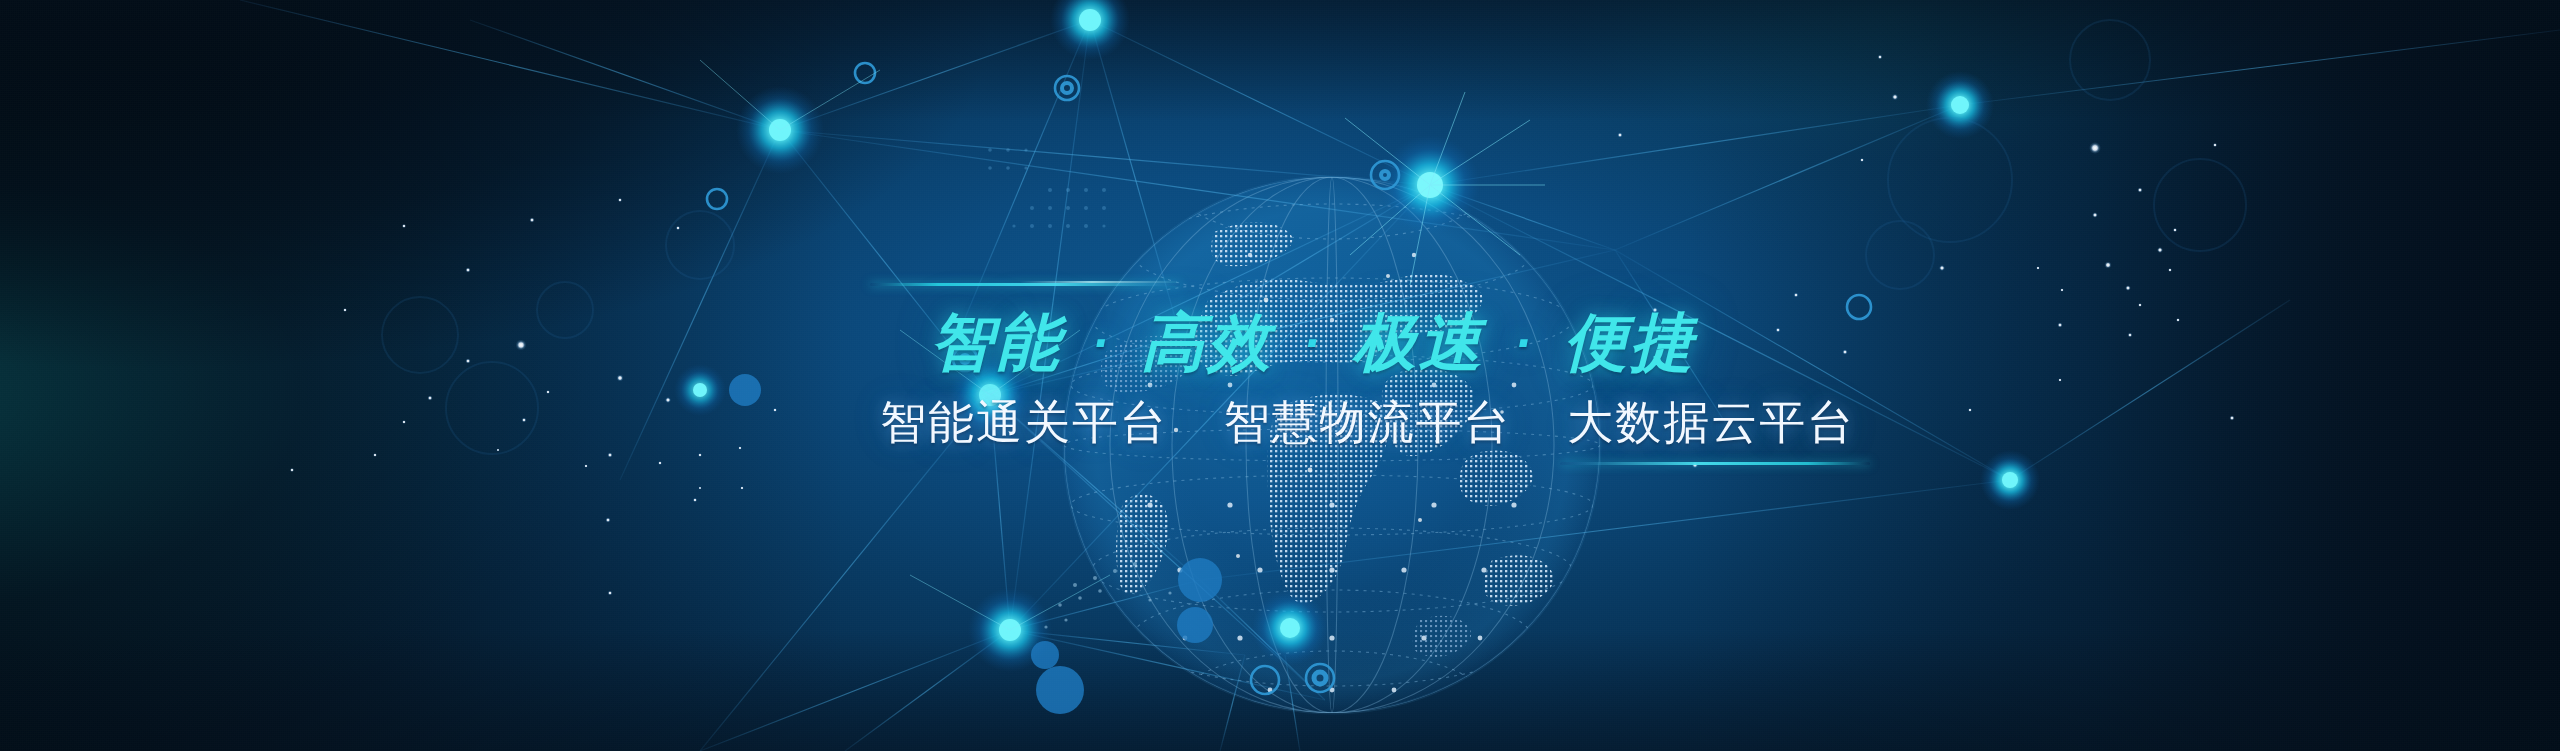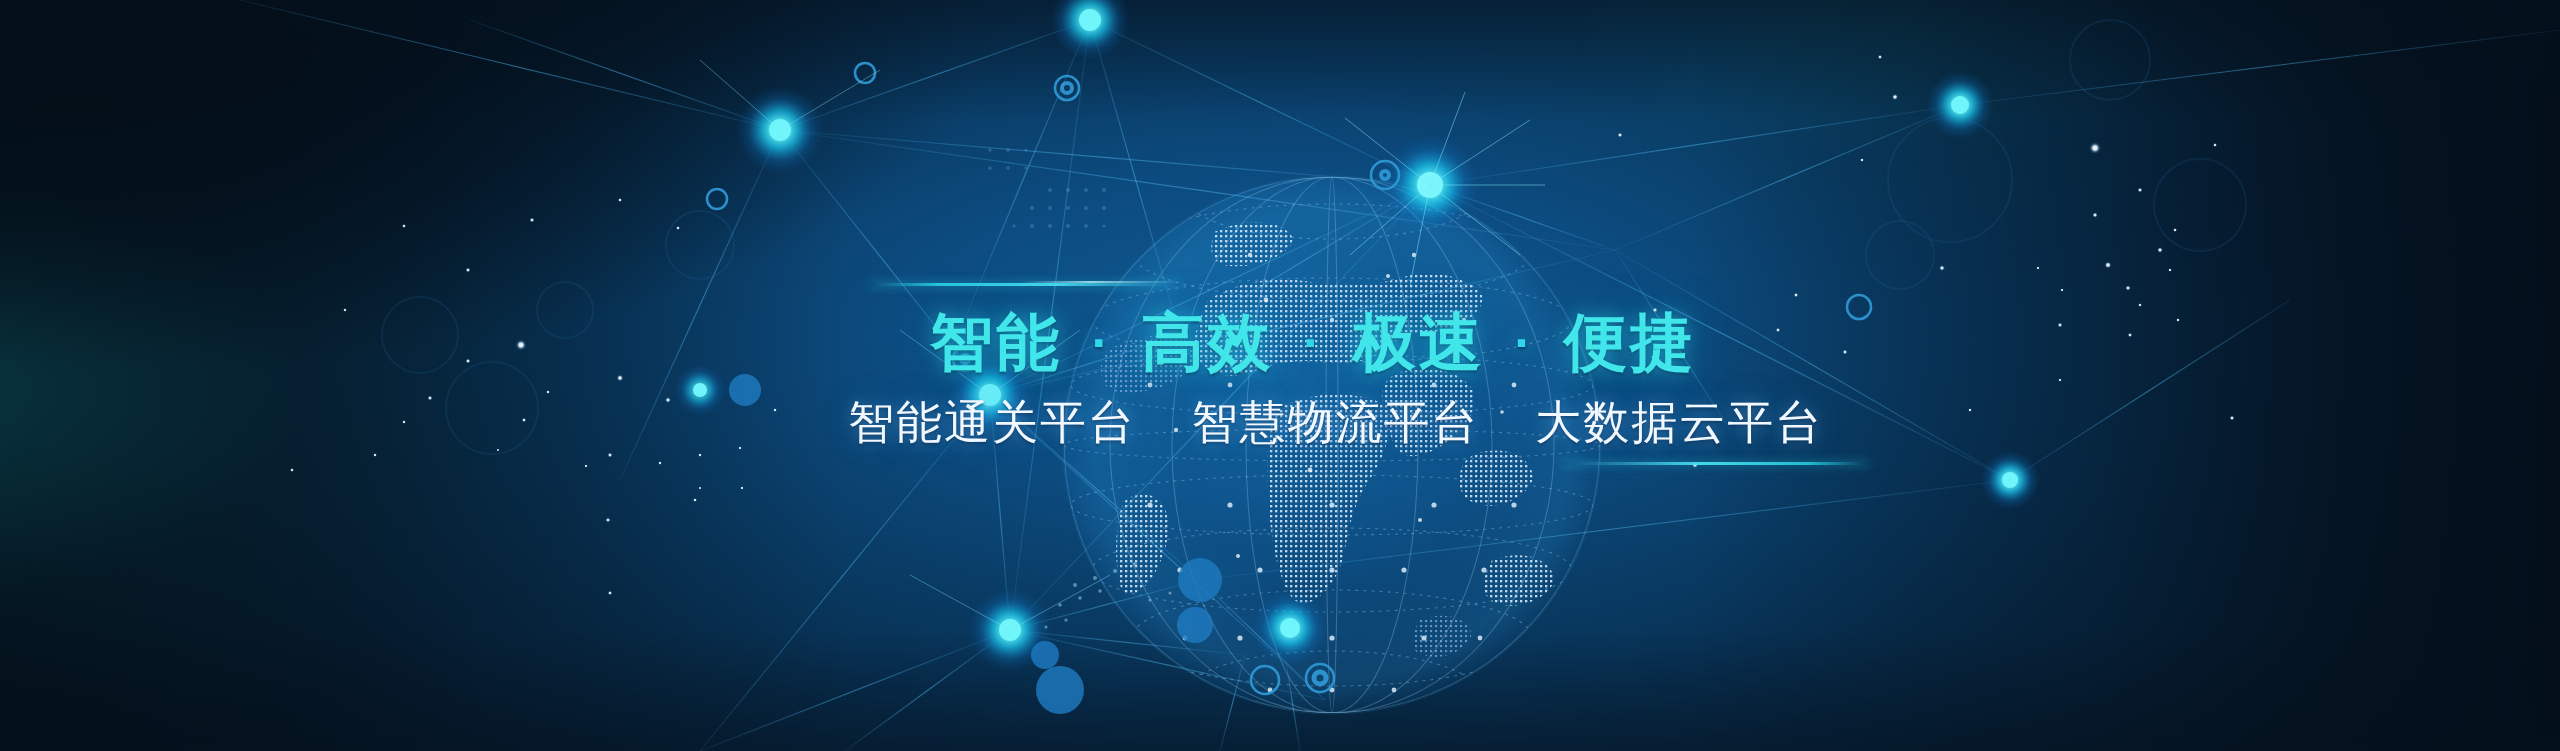--- a/index.html
+++ b/index.html
@@ -65,30 +65,31 @@
   }
   .title-line{
     position:absolute;
     left:930px; top:300px;
     font-size:63px;
     font-weight:bold;
     letter-spacing:3px;
     color:#3fe6ea;
     white-space:nowrap;
     text-shadow:0 0 18px rgba(40,210,230,.55), 0 0 46px rgba(20,150,200,.35), 0 2px 3px rgba(0,30,60,.55);
+    font-style:italic;
   }
   .title-line .dot{
     color:#2fd8e8;
     font-size:52px;
     padding:0 9px;
     position:relative; top:-4px;
   }
   .sub-line{
     position:absolute;
-    left:848px; top:392px;
+    left:880px; top:392px;
     font-size:46px;
     font-weight:400;
     letter-spacing:2px;
     color:#f2f8ff;
     white-space:nowrap;
     text-shadow:0 0 16px rgba(120,190,255,.45), 0 0 34px rgba(40,120,200,.30), 0 2px 3px rgba(0,25,55,.5);
   }
   .sub-line .gap{display:inline-block;width:26px;}
 
   

